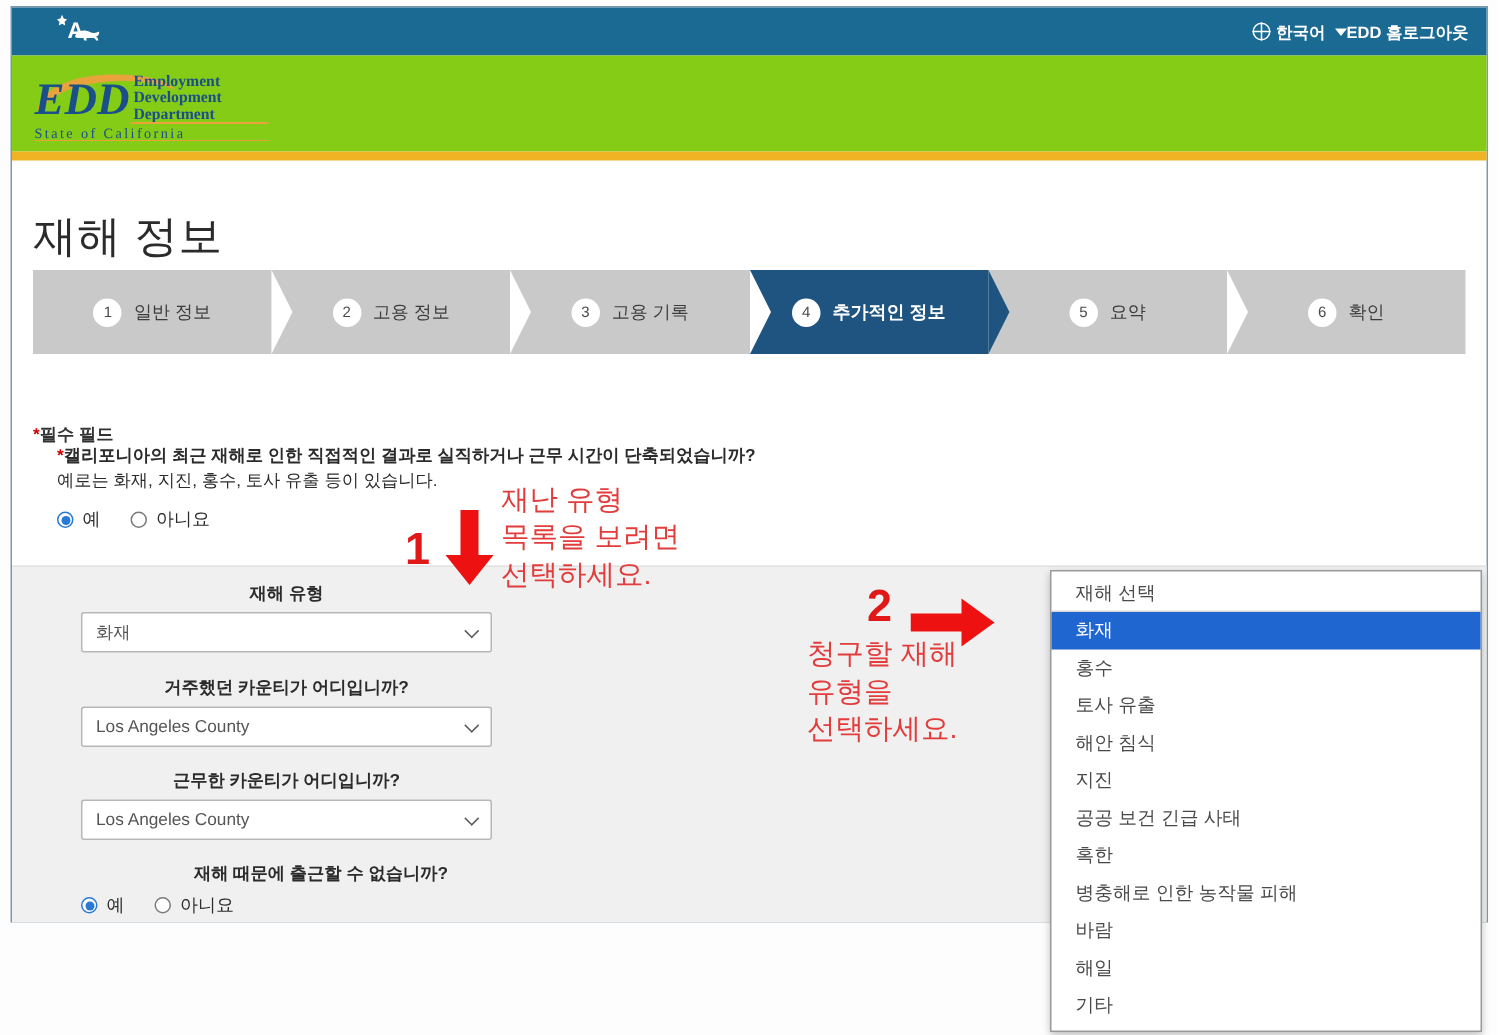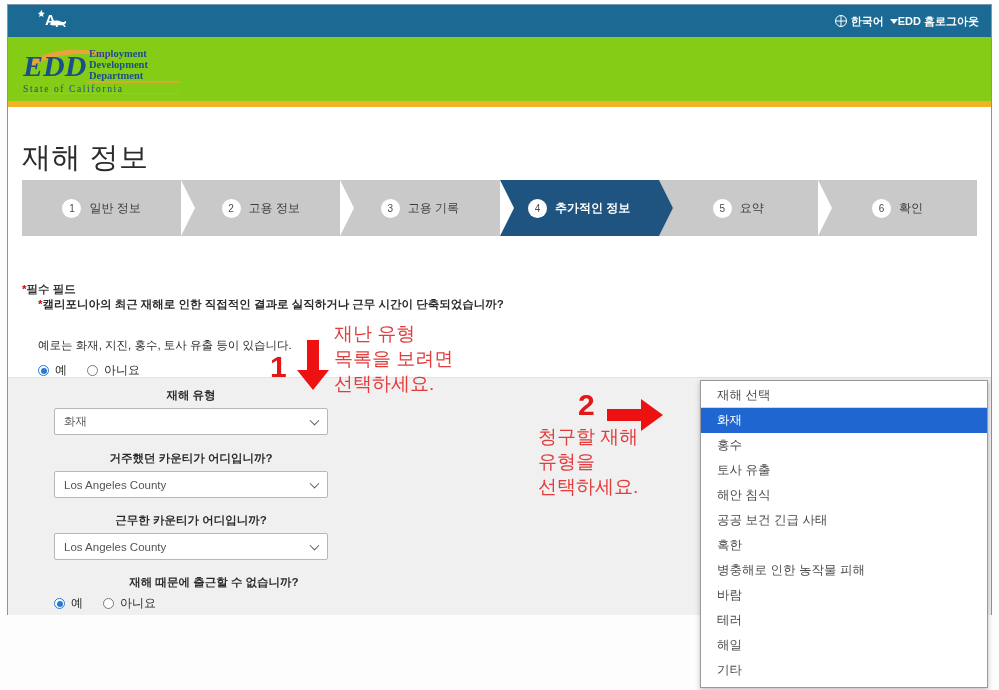--- a/index.html
+++ b/index.html
@@ -187,21 +187,20 @@
     font-weight: bold;
     color: #2b2b2b;
     line-height: 1.5;
   }
   .q-label .star { color: #cc0000; }
   .q-sub {
     font-size: 11.5px;
     color: #2b2b2b;
     line-height: 1.55;
     font-weight: normal;
-    margin-top: 24px;
   }
   .radio-row {
     margin-top: 7px;
     display: flex;
     align-items: center;
     gap: 20px;
     font-size: 12px;
     color: #2b2b2b;
   }
   .radio-opt { display: flex; align-items: center; gap: 6px; cursor: pointer; }
@@ -465,22 +464,22 @@
     <div>유형을</div>
     <div>선택하세요.</div>
   </div>
 
   <div class="dropdown">
     <div class="dd-item first">재해 선택</div>
     <div class="dd-item selected">화재</div>
     <div class="dd-item">홍수</div>
     <div class="dd-item">토사 유출</div>
     <div class="dd-item">해안 침식</div>
+    <div class="dd-item">지진</div>
     <div class="dd-item">공공 보건 긴급 사태</div>
     <div class="dd-item">혹한</div>
     <div class="dd-item">병충해로 인한 농작물 피해</div>
     <div class="dd-item">바람</div>
-    <div class="dd-item">테러</div>
     <div class="dd-item">해일</div>
     <div class="dd-item">기타</div>
   </div>
 
 </div>
 
 </body></html>

